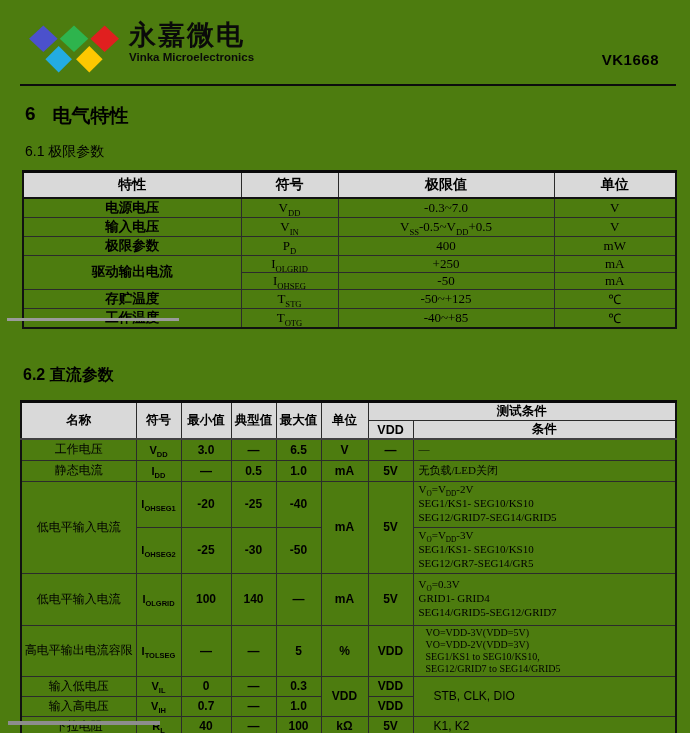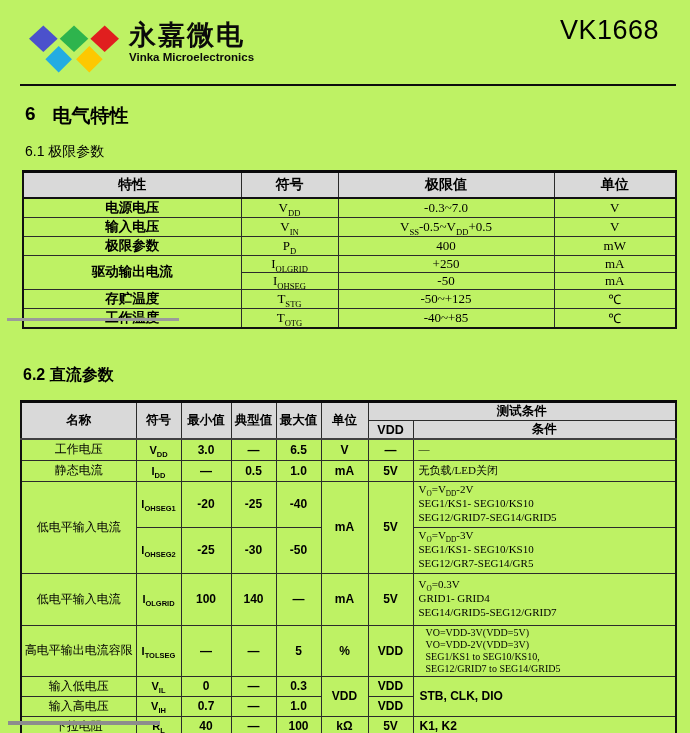--- a/index.html
+++ b/index.html
@@ -1,26 +1,26 @@
 <!DOCTYPE html>
 <html><head>
 <meta charset="utf-8">
 <style>
   html,body{margin:0;padding:0;background:#fff;}
-  .page{position:relative;width:690px;height:733px;background:#bef264;overflow:hidden;
+  .page{position:relative;width:690px;height:733px;background:#4d7c0f;overflow:hidden;
         font-family:"Liberation Sans",sans-serif;color:#000;}
 
   
   .logo{position:absolute;left:28px;top:21px;display:flex;align-items:flex-start;}
   .logo svg{display:block;margin-top:3px;}
   .logo-text{margin-left:9px;}
   .company-cn{font-size:27px;font-weight:bold;letter-spacing:2px;line-height:1.05;color:#0a0a0a;}
   .company-en{font-size:11.5px;font-weight:bold;margin-top:2px;color:#0a0a0a;}
   .head-right{position:absolute;right:17px;top:15px;text-align:right;}
-  .part-number{font-size:27px;font-weight:normal;margin-right:14px;letter-spacing:0.5px;}
+  .part-number{font-size:15px;font-weight:bold;margin-right:14px;letter-spacing:0.5px;margin-top:36px;}
   .doc-subtitle{font-size:16.5px;margin-top:7px;letter-spacing:0.5px;}
   .header-divider{position:absolute;left:20px;top:84px;width:656px;border-top:2px solid #0d0d0d;}
 
   
   .sec6{position:absolute;left:25px;top:103px;font-size:19px;font-weight:bold;display:flex;gap:17px;}
   .sec61{position:absolute;left:25px;top:143px;font-size:14px;}
   .sec62{position:absolute;left:23px;top:365px;font-size:16px;font-weight:bold;}
 
   
   table{border-collapse:collapse;table-layout:fixed;}
@@ -45,22 +45,22 @@
   .t2 tbody tr:first-of-type td{border-top:2px solid #404040;}
   .t2 .name{font-family:"Liberation Serif",serif;font-size:12px;}
   .t2 .sym{font-size:11px;font-weight:bold;}
   .t2 .sym sub{font-size:7.5px;}
   .t2 .num{font-size:12px;font-weight:bold;}
   .t2 .unit{font-size:12px;font-weight:bold;}
   .t2 .cond{font-family:"Liberation Serif",serif;font-size:11px;text-align:left;
             padding:1px 3px 1px 5px;white-space:pre-line;line-height:1.25;}
   .t2 .cond-sm{font-family:"Liberation Serif",serif;font-size:10px;text-align:left;
             padding:1px 2px 1px 12px;white-space:pre-line;line-height:1.2;}
-  .t2 .cond-sans{font-family:"Liberation Sans",sans-serif;font-size:12px;font-weight:bold;
-            text-align:left;padding-left:6px;white-space:pre-line;}
+  .t2 .cond-sans{font-family:"Liberation Sans",sans-serif;font-size:12px;font-weight:normal;
+            text-align:left;padding-left:20px;white-space:pre-line;}
 
   
   .shadow-a{position:absolute;left:7px;top:318px;width:172px;height:3px;background:#9b9b9b;}
   .shadow-b{position:absolute;left:8px;top:721px;width:152px;height:4px;background:#8d8d8d;}
 </style>
 </head>
 <body>
 
 <div class="page">
 

